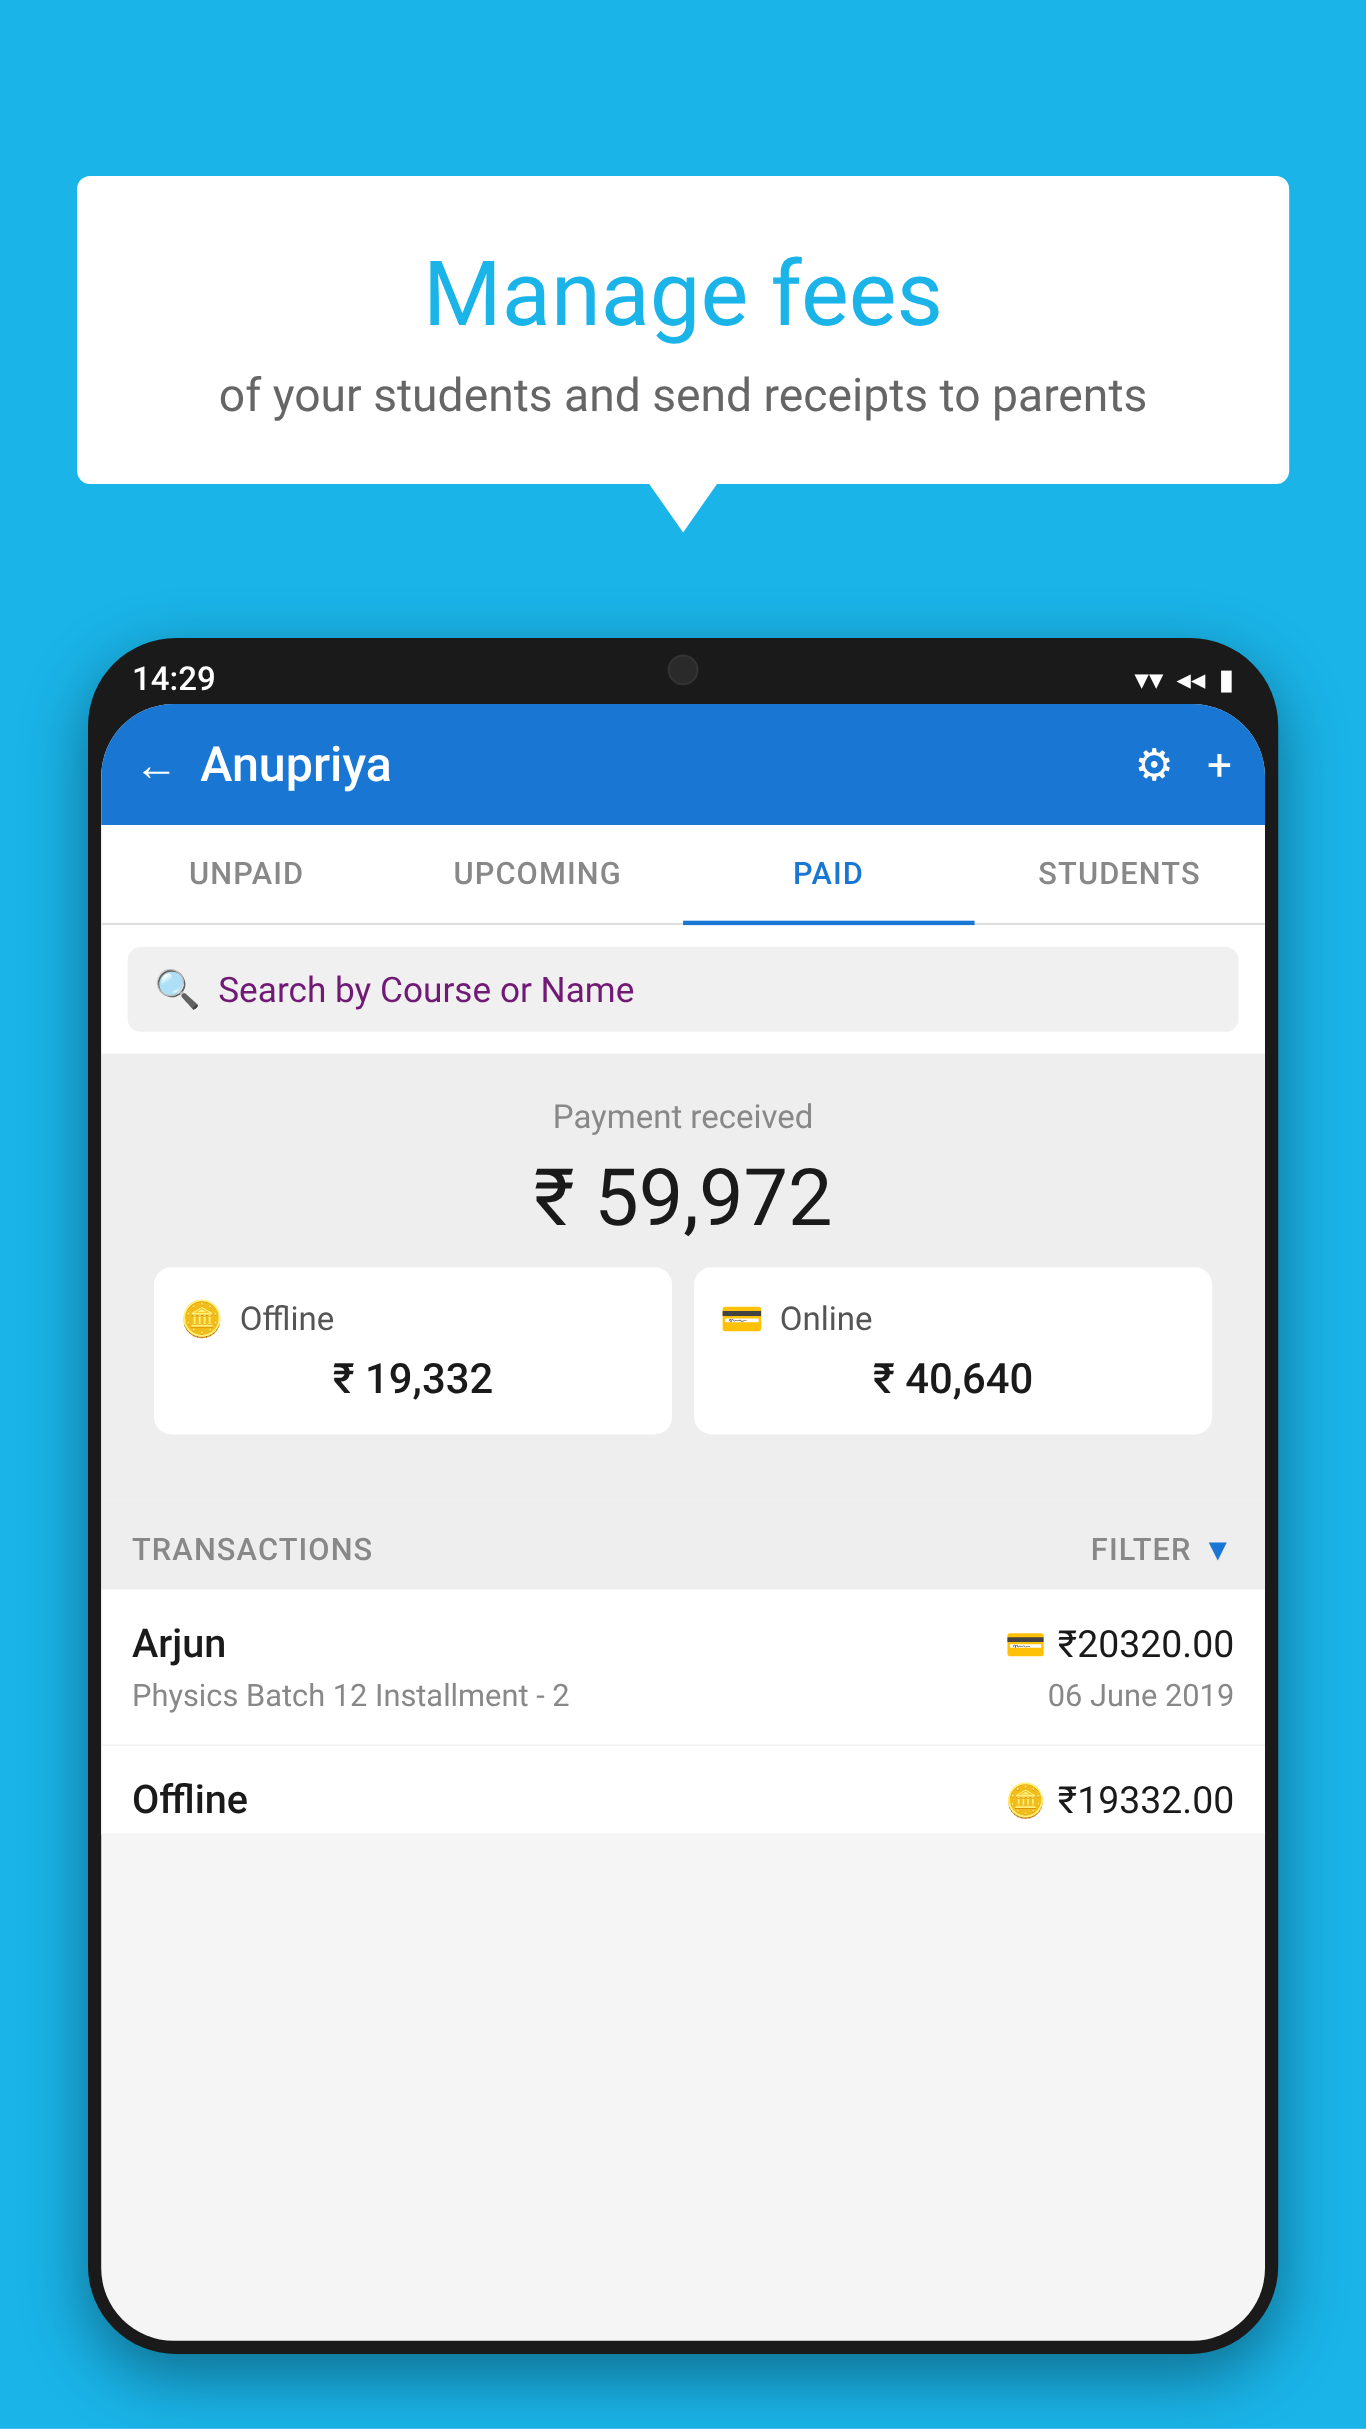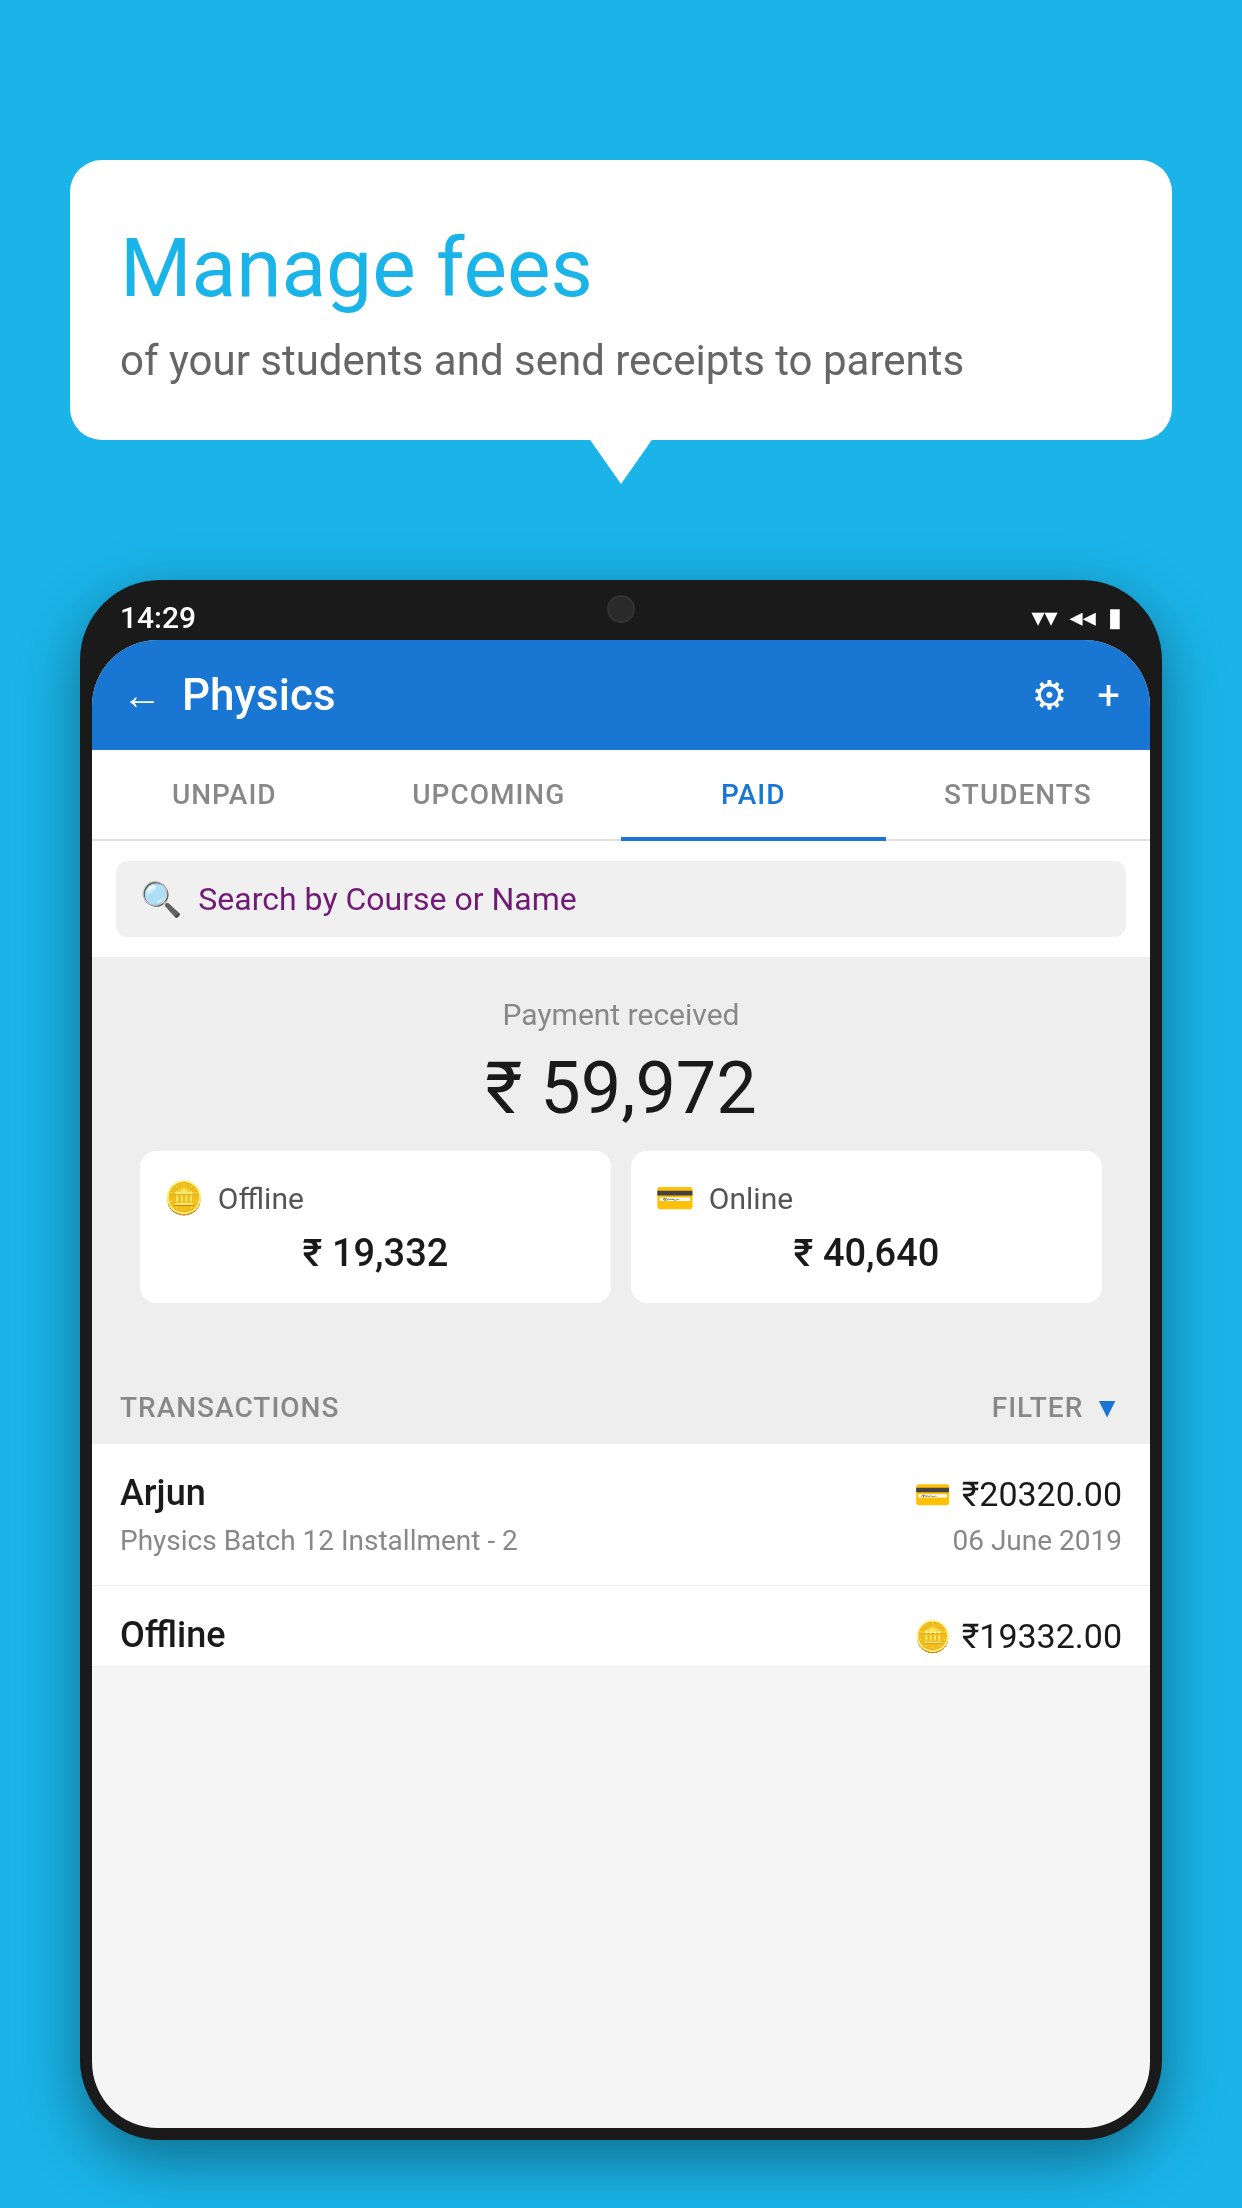--- a/index.html
+++ b/index.html
@@ -13,22 +13,23 @@
       position: relative;
     }
 
     
     .speech-bubble {
       position: absolute;
       top: 160px;
       left: 70px;
       right: 70px;
       background: white;
-      border-radius: 32px;
+      border-radius: 12px;
       padding: 60px 50px 55px;
+      text-align: center;
     }
 
     .speech-bubble::after {
       content: '';
       position: absolute;
       bottom: -44px;
       left: 50%;
       transform: translateX(-50%);
       width: 0;
       height: 0;
@@ -406,21 +407,21 @@
         <span class="wifi-icon">▾▾</span>
         <span class="signal-icon">◂◂</span>
         <span class="battery-icon">▮</span>
       </div>
     </div>
 
     <div class="phone-screen">
 
       <div class="app-bar">
         <span class="back-btn">←</span>
-        <span class="app-title">Physics</span>
+        <span class="app-title">Anupriya</span>
         <div class="app-bar-actions">
           <span class="gear-btn">⚙</span>
           <span class="plus-btn">+</span>
         </div>
       </div>
 
       <div class="tabs">
         <div class="tab">UNPAID</div>
         <div class="tab">UPCOMING</div>
         <div class="tab active">PAID</div>

